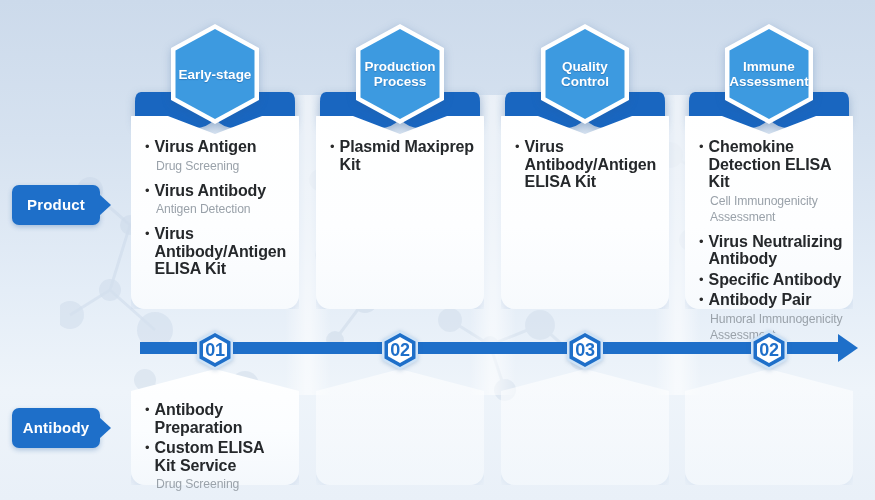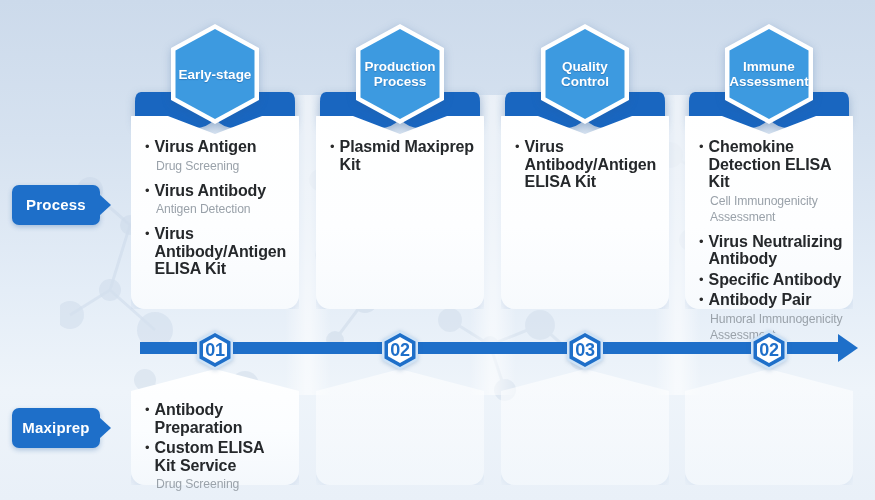--- a/index.html
+++ b/index.html
@@ -176,25 +176,25 @@
           <circle cx="80" cy="95" r="10"></circle>
       </g>
     </svg>
   </div>
 
   <div class="pillar" style="left:285px;"></div>
   <div class="pillar" style="left:470px;"></div>
   <div class="pillar" style="left:655px;"></div>
 
   <div class="side-badge" style="top:185px;">
-    <span>Process</span>
+    <span>Product</span>
     <div class="tip"></div>
   </div>
   <div class="side-badge" style="top:408px;">
-    <span>Maxiprep</span>
+    <span>Antibody</span>
     <div class="tip"></div>
   </div>
 
   <div id="track"></div>
   <div id="arrowhead"></div>
 
   <div id="columns">
       <div class="col" style="left: 131px;">
         <div class="ribbon">
           <svg width="160" height="42" viewBox="0 0 160 42">

